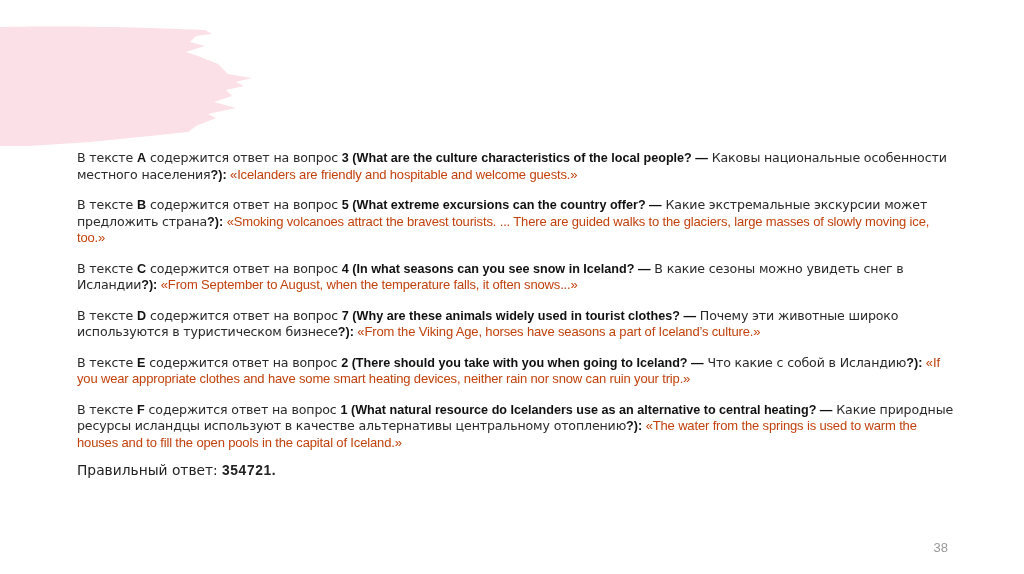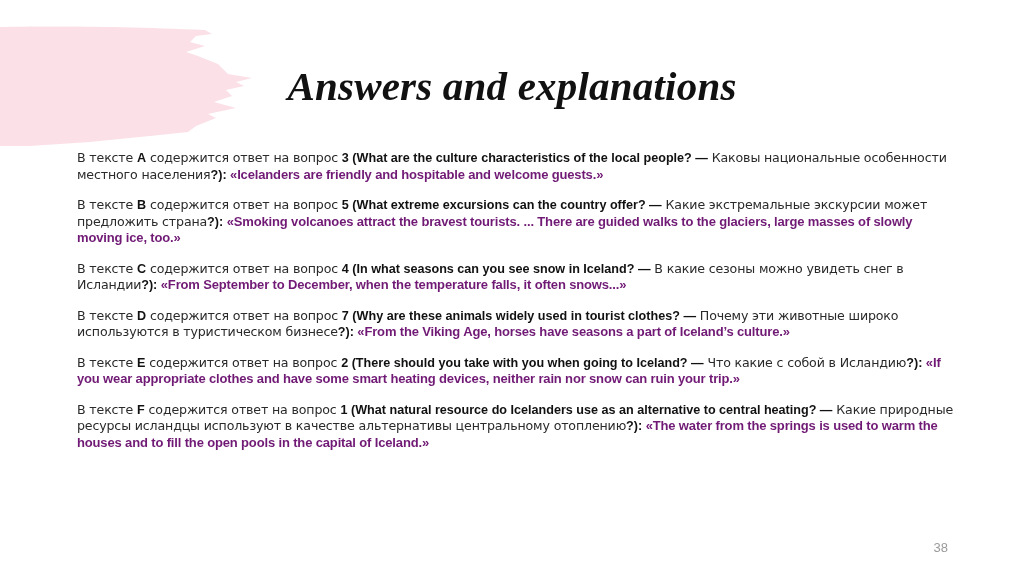--- a/index.html
+++ b/index.html
@@ -58,22 +58,22 @@
       letter-spacing: -0.15px;
     }
     .para b, .b {
       font-family: "Liberation Sans", sans-serif;
       font-weight: bold;
       color: #111111;
       letter-spacing: 0;
     }
     .quote {
       font-family: "Liberation Sans", sans-serif;
-      font-weight: 700;
-      color: #701a75;
+      font-weight: 400;
+      color: #c2410c;
       font-size: 13px;
     }
     .answer {
       font-family: "DejaVu Sans", sans-serif;
       font-size: 13.8px;
       line-height: 18px;
       color: #222222;
       margin-top: -4px;
     }
     .answer .num {
@@ -92,34 +92,34 @@
   </style>
 </head>
 <body>
 
 <div class="slide">
 
   <svg class="brush" viewBox="0 0 260 125" preserveAspectRatio="none">
     <path d="M0,5 C40,4 120,4 205,8 L212,12 L196,14 L190,20 L205,24 L186,30 L198,34 L218,42 L228,52 L252,56 L236,60 L244,64 L226,68 L232,74 L214,80 L236,86 L208,92 L216,96 L196,104 L188,110 L150,114 L90,120 L30,124 L0,124 Z" fill="#fbe1e7"></path>
   </svg>
 
-  <div class="title">Answers and explanations</div>
 
   <div class="content">
 
     <p class="para"><span>В тексте </span><b>A</b><span> содержится ответ на вопрос </span><b>3</b><b> (What are the culture characteristics of the local people? —</b><span> Каковы национальные особенности местного населения</span><b>?):</b><span class="quote"> «Icelanders are friendly and hospitable and welcome guests.»</span></p>
 
     <p class="para"><span>В тексте </span><b>B</b><span> содержится ответ на вопрос </span><b>5</b><b> (What extreme excursions can the country offer? —</b><span> Какие экстремальные экскурсии может предложить страна</span><b>?):</b><span class="quote"> «Smoking volcanoes attract the bravest tourists. ... There are guided walks to the glaciers, large masses of slowly moving ice, too.»</span></p>
 
-    <p class="para"><span>В тексте </span><b>C</b><span> содержится ответ на вопрос </span><b>4</b><b> (In what seasons can you see snow in Iceland? —</b><span> В какие сезоны можно увидеть снег в Исландии</span><b>?):</b><span class="quote"> «From September to December, when the temperature falls, it often snows...»</span></p>
+    <p class="para"><span>В тексте </span><b>C</b><span> содержится ответ на вопрос </span><b>4</b><b> (In what seasons can you see snow in Iceland? —</b><span> В какие сезоны можно увидеть снег в Исландии</span><b>?):</b><span class="quote"> «From September to August, when the temperature falls, it often snows...»</span></p>
 
     <p class="para"><span>В тексте </span><b>D</b><span> содержится ответ на вопрос </span><b>7</b><b> (Why are these animals widely used in tourist clothes? —</b><span> Почему эти животные широко используются в туристическом бизнесе</span><b>?):</b><span class="quote"> «From the Viking Age, horses have seasons a part of Iceland’s culture.»</span></p>
 
     <p class="para"><span>В тексте </span><b>E</b><span> содержится ответ на вопрос </span><b>2</b><b> (There should you take with you when going to Iceland? —</b><span> Что какие с собой в Исландию</span><b>?):</b><span class="quote"> «If you wear appropriate clothes and have some smart heating devices, neither rain nor snow can ruin your trip.»</span></p>
 
     <p class="para"><span>В тексте </span><b>F</b><span> содержится ответ на вопрос </span><b>1</b><b> (What natural resource do Icelanders use as an alternative to central heating? —</b><span> Какие природные ресурсы исландцы используют в качестве альтернативы центральному отоплению</span><b>?):</b><span class="quote"> «The water from the springs is used to warm the houses and to fill the open pools in the capital of Iceland.»</span></p>
 
+    <div class="answer"><span>Правильный ответ: </span><span class="num">354721</span><span class="num">.</span></div>
 
   </div>
 
   <div class="page-number">38</div>
 
 </div>
 
 </body></html>

